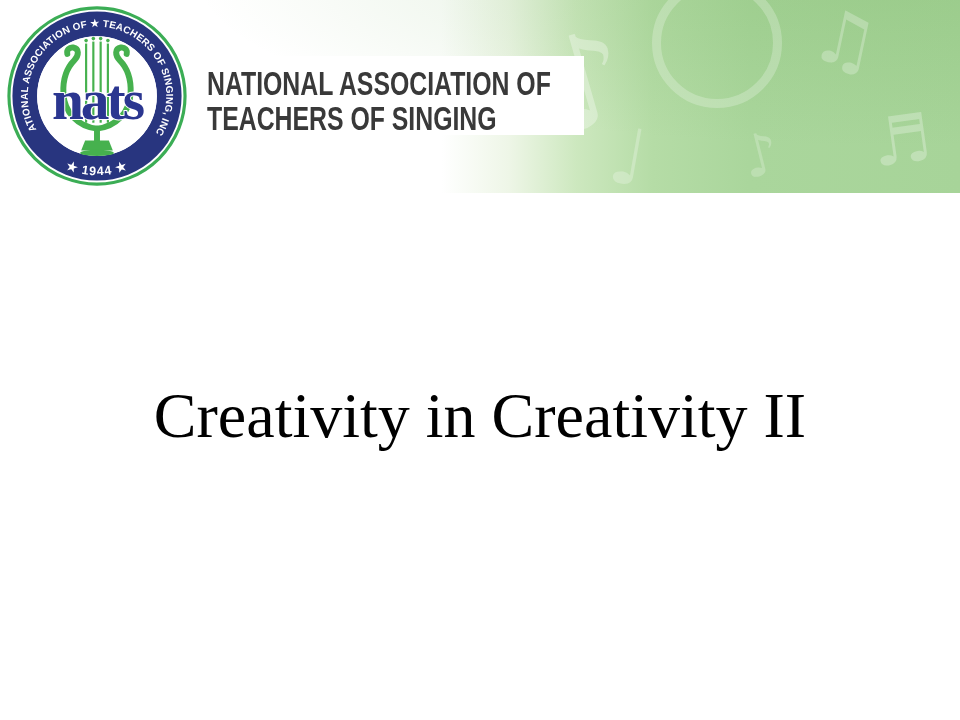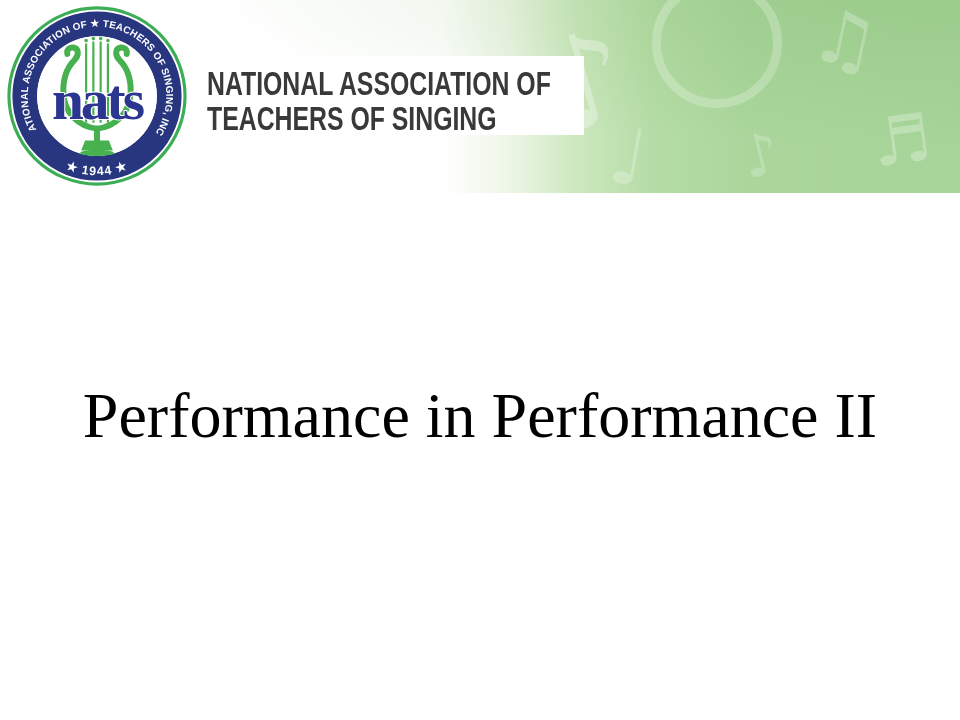--- a/index.html
+++ b/index.html
@@ -130,16 +130,16 @@
     </svg>
 
     <div class="org-name">
       <div class="org-line org-line1">NATIONAL ASSOCIATION OF</div>
       <div class="org-line org-line2">TEACHERS OF SINGING</div>
     </div>
 
   </header>
 
   <main>
-    <h1 class="slide-title">Performance in Performance II</h1>
+    <h1 class="slide-title">Creativity in Creativity II</h1>
   </main>
 
 </div>
 
 </body></html>

